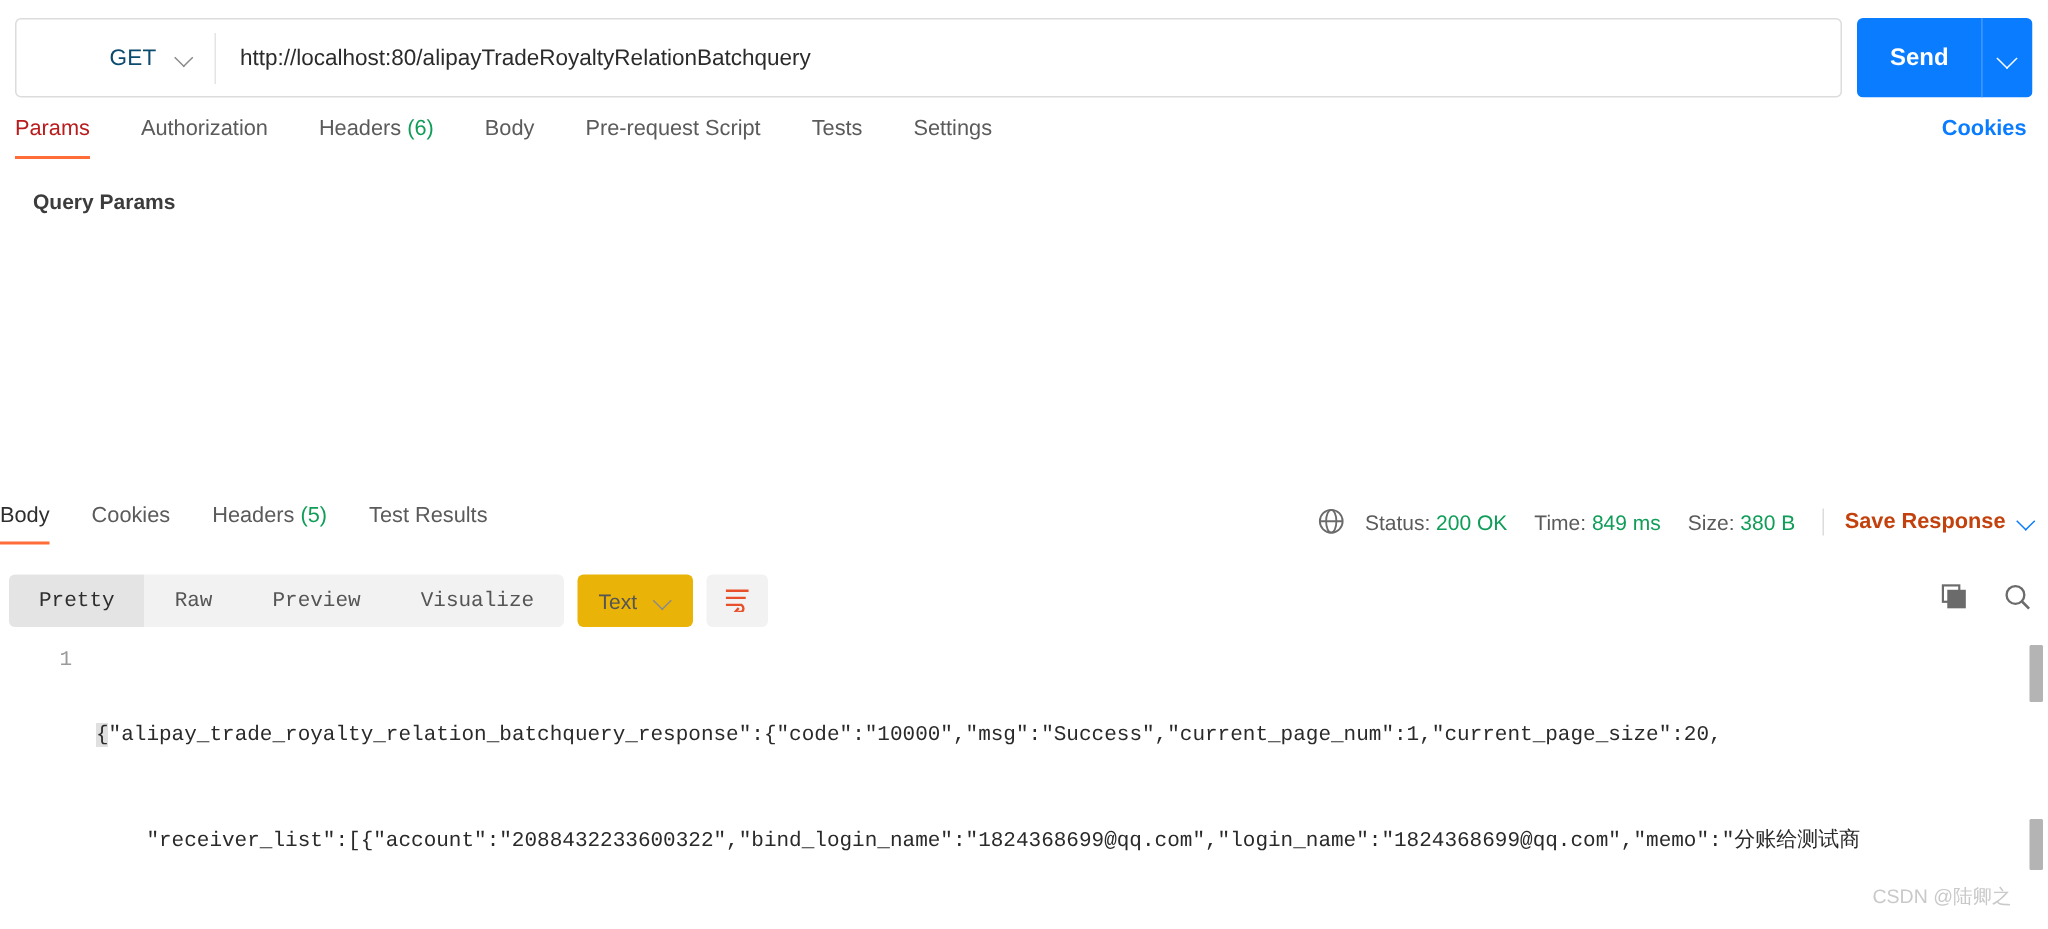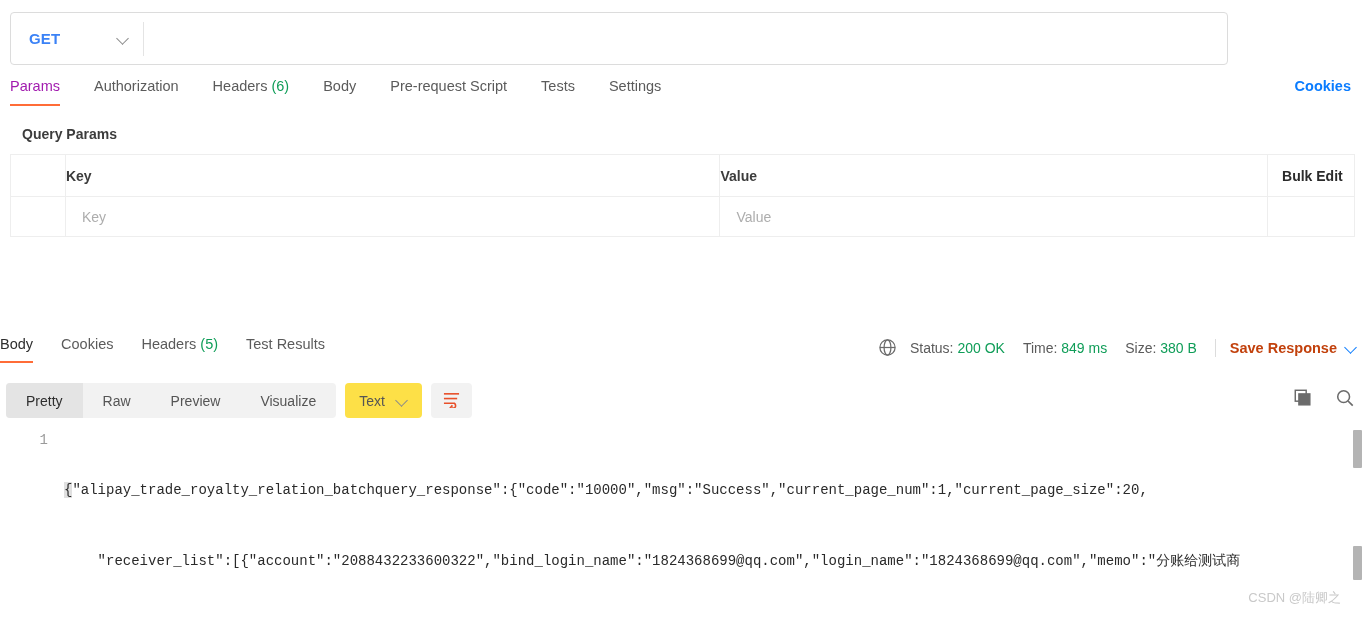--- a/index.html
+++ b/index.html
@@ -23,21 +23,21 @@
     display: flex; align-items: center;
     border: 1px solid #dcdcdc; border-radius: 4px;
     background: #fff; height: 53px;
     width: 1218px; max-width: 1218px;
   }
   .method-select {
     display: flex; align-items: center; justify-content: space-between;
     width: 132px; height: 51px; padding: 0 14px 0 18px;
     cursor: pointer; flex: 0 0 132px;
   }
-  .method-label { font-size: 15px; font-weight: bold; color: #3b82f6; letter-spacing: .2px; }
+  .method-label { font-size: 15px; font-weight: normal; color: #0c4a6e; letter-spacing: .2px; margin-left: 44px; }
   .chev { width: 11px; height: 11px; position: relative; }
   .chev::before {
     content:""; position:absolute; left:0; top:1px;
     width:8px; height:8px; border-right:1.6px solid #8a8a8a; border-bottom:1.6px solid #8a8a8a;
     transform: rotate(45deg);
   }
   .method-divider { width:1px; background:#e4e4e4; height:34px; align-self:center; }
   .url-input {
     flex: 1 1 auto; border: none; outline: none; background: transparent;
     font-size: 15px; color: #2b2b2b; padding: 0 16px; height: 49px;
@@ -61,21 +61,21 @@
 
   
   .req-tabs {
     position: absolute; left: 10px; top: 78px; width: 1345px; height: 34px;
     display: flex; align-items: flex-start; gap: 0;
   }
   .rtab {
     font-size: 14.5px; color: #5b5b5b; padding: 0 0 10px 0; margin-right: 34px;
     cursor: pointer; position: relative; white-space: nowrap;
   }
-  .rtab.active { color: #a21caf; }
+  .rtab.active { color: #b91c1c; }
   .rtab.active::after {
     content:""; position:absolute; left:0; right:0; bottom:-2px; height:2px; background:#ff6c37;
   }
   .rtab .cnt { color: #0f9d58; }
   .cookies-link {
     margin-left: auto; color: #0a7cff; font-size: 14.5px; font-weight: bold; cursor: pointer;
     padding-right: 4px;
   }
 
   
@@ -130,25 +130,25 @@
   .meta-item .v { color: #0f9d58; }
   .meta-sep { width:1px; height:18px; background:#dcdcdc; margin: 0 14px 0 0; }
   .save-resp { color:#c2410c; font-weight:bold; font-size:14.5px; cursor:pointer; display:flex; align-items:center; gap:9px; }
   .save-resp .chev::before { border-color:#0a7cff; }
 
   
   .view-toolbar { position: absolute; left: 6px; top: 383px; display: flex; align-items: center; gap: 9px; }
   .seg { display:flex; background:#f2f2f2; border-radius:4px; overflow:hidden; height:35px; }
   .seg-btn {
     border:none; background:transparent; cursor:pointer; font-size:14px; color:#555;
-    padding: 0 20px; height:35px; font-family:Liberation Sans, sans-serif;
+    padding: 0 20px; height:35px; font-family:Liberation Mono, monospace;
   }
   .seg-btn.active { background:#e4e4e4; color:#2e2e2e; }
   .type-sel {
-    display:flex; align-items:center; gap:12px; background:#fde047; border-radius:4px;
+    display:flex; align-items:center; gap:12px; background:#eab308; border-radius:4px;
     height:35px; padding: 0 14px; cursor:pointer; font-size:14px; color:#555;
   }
   .wrap-btn {
     width:41px; height:35px; background:#f2f2f2; border-radius:4px; border:none; cursor:pointer;
     display:flex; align-items:center; justify-content:center;
   }
   .right-icons { position:absolute; right:10px; top:388px; display:flex; align-items:center; gap:22px; }
   .icon-btn { cursor:pointer; display:flex; align-items:center; }
 
   
@@ -180,20 +180,27 @@
 
 <div class="app">
 
   <div class="url-row">
     <div class="url-bar">
       <div class="method-select">
         <span class="method-label">GET</span>
         <span class="chev"></span>
       </div>
       <div class="method-divider"></div>
+      <input class="url-input" type="text" value="http://localhost:80/alipayTradeRoyaltyRelationBatchquery" style="">
+    </div>
+    <div class="send-group">
+      <button class="send-btn">Send</button>
+      <button class="send-caret">
+        <span class="chev"></span>
+      </button>
     </div>
   </div>
 
   <div class="req-tabs">
     <div class="rtab active">
       <span>Params</span>
     </div>
     <div class="rtab">
       <span>Authorization</span>
     </div>
@@ -211,40 +218,20 @@
       <span>Tests</span>
     </div>
     <div class="rtab">
       <span>Settings</span>
     </div>
     <div class="cookies-link">Cookies</div>
   </div>
 
   <div class="qp-title">Query Params</div>
 
-  <table class="qp-table">
-    <tbody>
-        <tr class="qp-head-row">
-      <th class="cell-check"></th>
-      <th class="cell-key hd">Key</th>
-      <th class="cell-val hd">Value</th>
-      <th class="cell-bulk hd bulk">Bulk Edit</th>
-    </tr>
-    <tr class="qp-body-row">
-      <td class="cell-check"></td>
-      <td class="cell-key">
-        <input class="ph-input" type="text" placeholder="Key" style="">
-      </td>
-      <td class="cell-val">
-        <input class="ph-input" type="text" placeholder="Value" style="">
-      </td>
-      <td class="cell-bulk"></td>
-    </tr>
-  </tbody>
-    </table>
 
   <div class="resp-tabs">
     <div class="stab active">
       <span>Body</span>
     </div>
     <div class="stab">
       <span>Cookies</span>
     </div>
     <div class="stab">
       <span>Headers</span>

